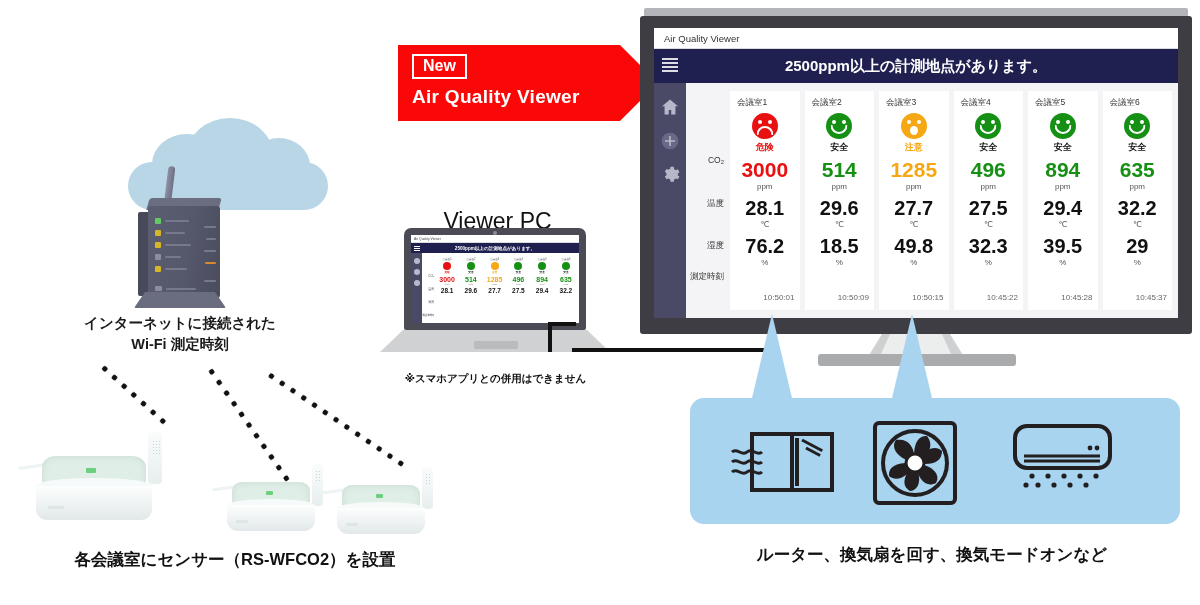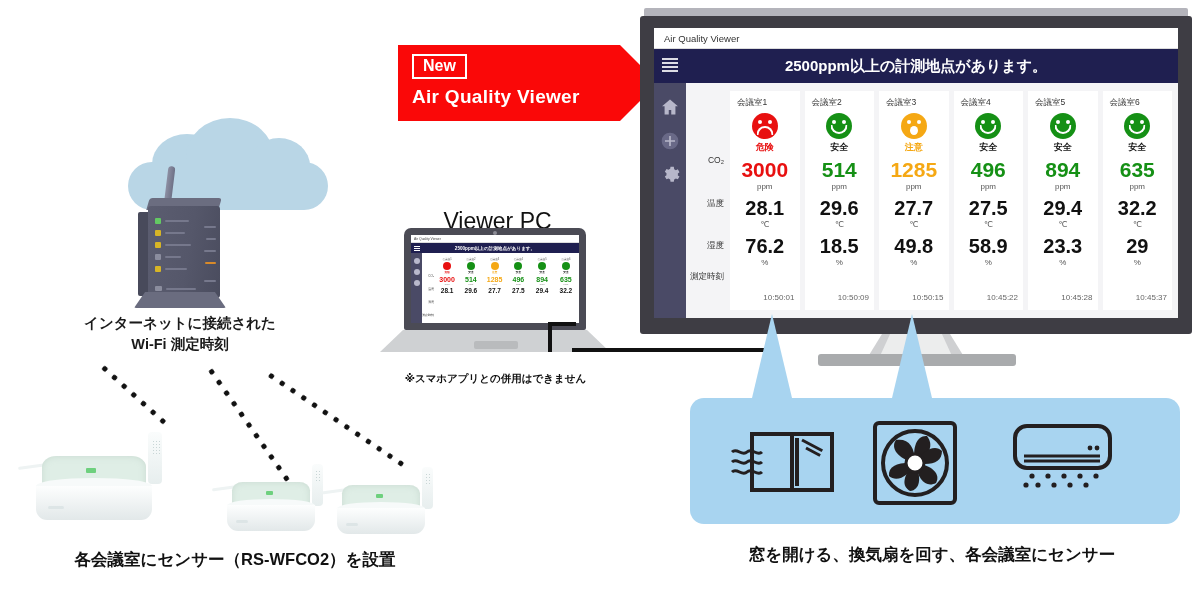--- a/index.html
+++ b/index.html
@@ -459,37 +459,37 @@
               <div class="face" style="background:#159015">
                 <span class="eye l"></span>
                 <span class="eye r"></span>
                 <span class="mouth smile"></span>
               </div>
               <div class="col-status" style="color:#111">安全</div>
               <div class="col-val v-co2" style="color:#159015">496</div>
               <div class="v-unit">ppm</div>
               <div class="col-val v-temp">27.5</div>
               <div class="v-unit">℃</div>
-              <div class="col-val v-hum">58.9</div>
+              <div class="col-val v-hum">32.3</div>
               <div class="v-unit">%</div>
               <div class="col-time">10:45:22</div>
             </div>
             <div class="db-col">
               <div class="col-room">会議室5</div>
               <div class="face" style="background:#159015">
                 <span class="eye l"></span>
                 <span class="eye r"></span>
                 <span class="mouth smile"></span>
               </div>
               <div class="col-status" style="color:#111">安全</div>
               <div class="col-val v-co2" style="color:#159015">894</div>
               <div class="v-unit">ppm</div>
               <div class="col-val v-temp">29.4</div>
               <div class="v-unit">℃</div>
-              <div class="col-val v-hum">23.3</div>
+              <div class="col-val v-hum">39.5</div>
               <div class="v-unit">%</div>
               <div class="col-time">10:45:28</div>
             </div>
             <div class="db-col">
               <div class="col-room">会議室6</div>
               <div class="face" style="background:#159015">
                 <span class="eye l"></span>
                 <span class="eye r"></span>
                 <span class="mouth smile"></span>
               </div>
@@ -563,13 +563,13 @@
         <circle cx="28" cy="63" r="2.6"></circle>
           <circle cx="44" cy="63" r="2.6"></circle>
         <circle cx="60" cy="63" r="2.6"></circle>
           <circle cx="76" cy="63" r="2.6"></circle>
         <circle cx="16" cy="63" r="2.6"></circle>
       </g>
     </svg>
   </span>
 </div>
 
-<div class="cap" id="cap-action">窓を開ける、換気扇を回す、各会議室にセンサー</div>
+<div class="cap" id="cap-action">ルーター、換気扇を回す、換気モードオンなど</div>
 
 </body></html>

